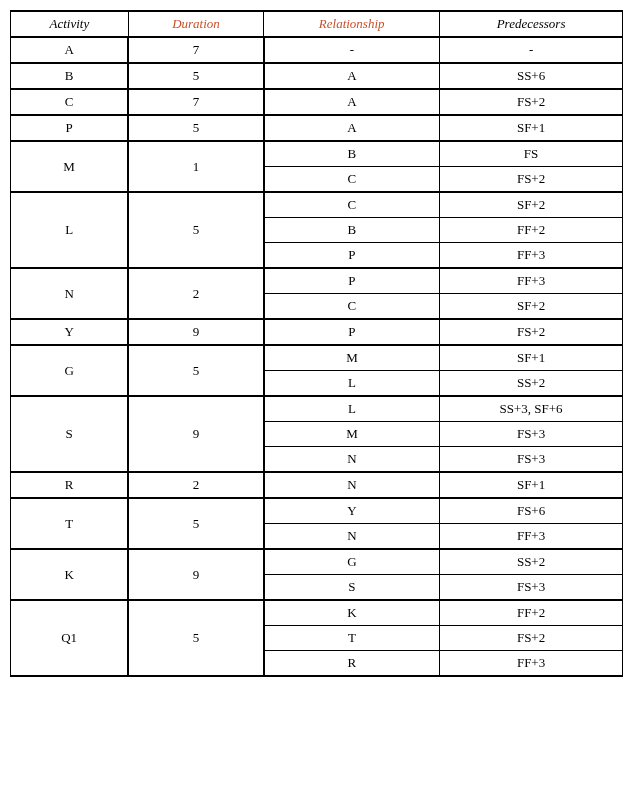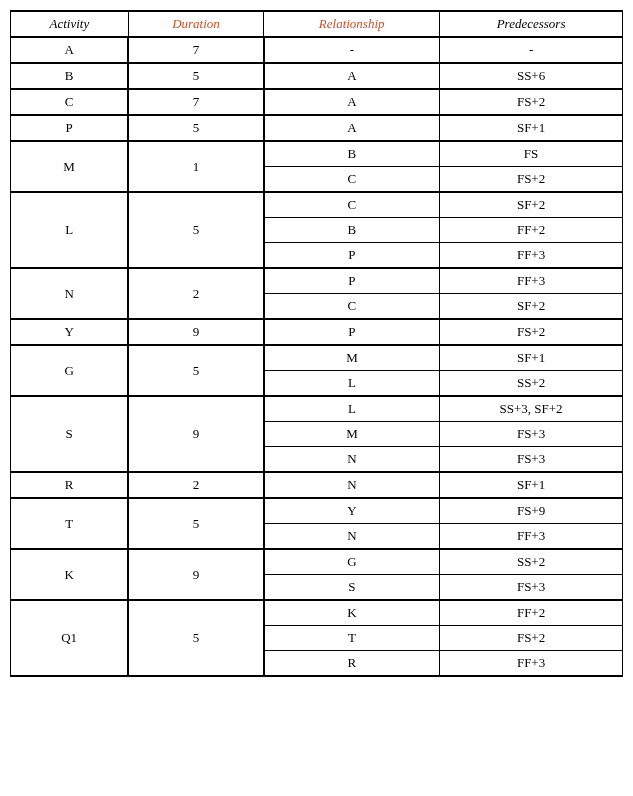--- a/index.html
+++ b/index.html
@@ -119,41 +119,41 @@
         <td style="border-top: 2px solid rgb(0, 0, 0);">SF+1</td>
       </tr>
       <tr style="border-bottom: 2px solid rgb(0, 0, 0);">
         <td style="border-right: 1px solid rgb(0, 0, 0); border-bottom: 2px solid rgb(0, 0, 0);">L</td>
         <td style="border-bottom: 2px solid rgb(0, 0, 0);">SS+2</td>
       </tr>
       <tr style="border-top: 2px solid rgb(0, 0, 0);">
         <td rowspan="3" style="border-right: 2px solid rgb(0, 0, 0); border-top: 2px solid rgb(0, 0, 0); border-bottom: 2px solid rgb(0, 0, 0);">S</td>
         <td rowspan="3" style="border-right: 2px solid rgb(0, 0, 0); border-top: 2px solid rgb(0, 0, 0); border-bottom: 2px solid rgb(0, 0, 0);">9</td>
         <td style="border-right: 1px solid rgb(0, 0, 0); border-top: 2px solid rgb(0, 0, 0);">L</td>
-        <td style="border-top: 2px solid rgb(0, 0, 0);">SS+3, SF+2</td>
+        <td style="border-top: 2px solid rgb(0, 0, 0);">SS+3, SF+6</td>
       </tr>
       <tr>
         <td style="border-right: 1px solid rgb(0, 0, 0);">M</td>
         <td>FS+3</td>
       </tr>
       <tr style="border-bottom: 2px solid rgb(0, 0, 0);">
         <td style="border-right: 1px solid rgb(0, 0, 0); border-bottom: 2px solid rgb(0, 0, 0);">N</td>
         <td style="border-bottom: 2px solid rgb(0, 0, 0);">FS+3</td>
       </tr>
       <tr style="border-top: 2px solid rgb(0, 0, 0); border-bottom: 2px solid rgb(0, 0, 0);">
         <td rowspan="1" style="border-right: 2px solid rgb(0, 0, 0); border-top: 2px solid rgb(0, 0, 0); border-bottom: 2px solid rgb(0, 0, 0);">R</td>
         <td rowspan="1" style="border-right: 2px solid rgb(0, 0, 0); border-top: 2px solid rgb(0, 0, 0); border-bottom: 2px solid rgb(0, 0, 0);">2</td>
         <td style="border-right: 1px solid rgb(0, 0, 0); border-top: 2px solid rgb(0, 0, 0); border-bottom: 2px solid rgb(0, 0, 0);">N</td>
         <td style="border-top: 2px solid rgb(0, 0, 0); border-bottom: 2px solid rgb(0, 0, 0);">SF+1</td>
       </tr>
       <tr style="border-top: 2px solid rgb(0, 0, 0);">
         <td rowspan="2" style="border-right: 2px solid rgb(0, 0, 0); border-top: 2px solid rgb(0, 0, 0); border-bottom: 2px solid rgb(0, 0, 0);">T</td>
         <td rowspan="2" style="border-right: 2px solid rgb(0, 0, 0); border-top: 2px solid rgb(0, 0, 0); border-bottom: 2px solid rgb(0, 0, 0);">5</td>
         <td style="border-right: 1px solid rgb(0, 0, 0); border-top: 2px solid rgb(0, 0, 0);">Y</td>
-        <td style="border-top: 2px solid rgb(0, 0, 0);">FS+9</td>
+        <td style="border-top: 2px solid rgb(0, 0, 0);">FS+6</td>
       </tr>
       <tr style="border-bottom: 2px solid rgb(0, 0, 0);">
         <td style="border-right: 1px solid rgb(0, 0, 0); border-bottom: 2px solid rgb(0, 0, 0);">N</td>
         <td style="border-bottom: 2px solid rgb(0, 0, 0);">FF+3</td>
       </tr>
       <tr style="border-top: 2px solid rgb(0, 0, 0);">
         <td rowspan="2" style="border-right: 2px solid rgb(0, 0, 0); border-top: 2px solid rgb(0, 0, 0); border-bottom: 2px solid rgb(0, 0, 0);">K</td>
         <td rowspan="2" style="border-right: 2px solid rgb(0, 0, 0); border-top: 2px solid rgb(0, 0, 0); border-bottom: 2px solid rgb(0, 0, 0);">9</td>
         <td style="border-right: 1px solid rgb(0, 0, 0); border-top: 2px solid rgb(0, 0, 0);">G</td>
         <td style="border-top: 2px solid rgb(0, 0, 0);">SS+2</td>

